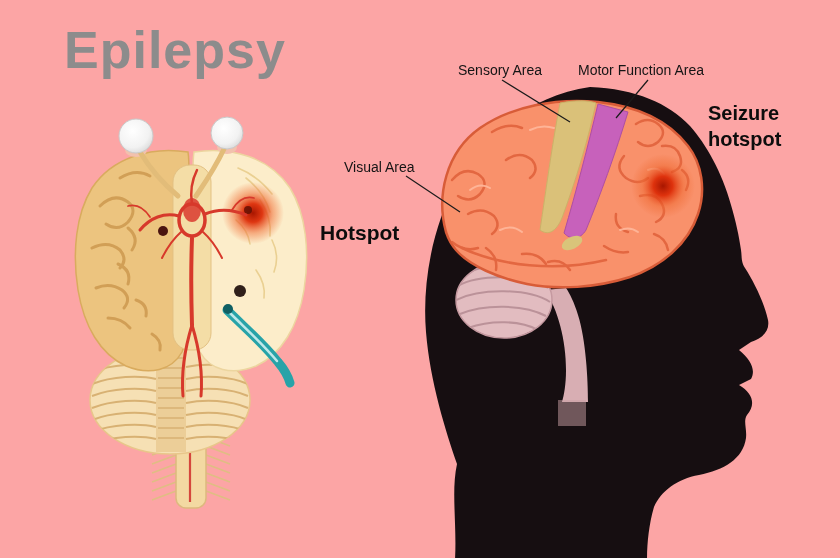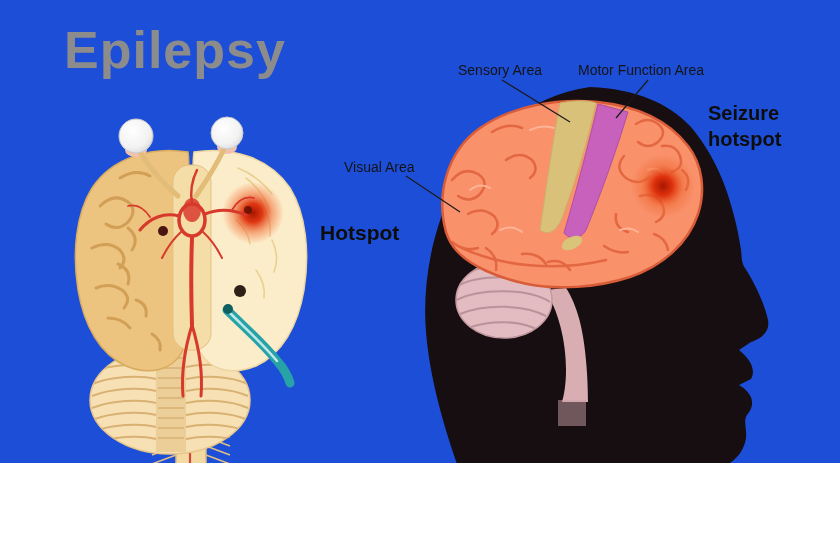--- a/index.html
+++ b/index.html
@@ -1,16 +1,16 @@
 <!DOCTYPE html>
 <html><head>
 <meta charset="utf-8">
 <style>
   html,body{margin:0;padding:0;background:#ffffff;}
-  .canvas{position:relative;width:840px;height:463px;background:#1d4ed8;overflow:hidden;}
+  .canvas{position:relative;width:840px;height:558px;background:#fca5a5;overflow:hidden;}
   svg{display:block;font-family:"Liberation Sans", sans-serif;}
   text{fill:#111111;}
   .title-text{fill:#8c8c8c;font-weight:bold;font-size:52px;letter-spacing:1px;}
   .small-label{font-size:14px;fill:#141414;}
   .bold-label{font-size:21px;font-weight:bold;fill:#0d0d0d;}
   .seizure-label{font-size:20px;font-weight:bold;fill:#0d0d0d;}
   .leader{stroke:#1a1a1a;stroke-width:1.2;fill:none;}
 </style>
 </head>
 <body>

